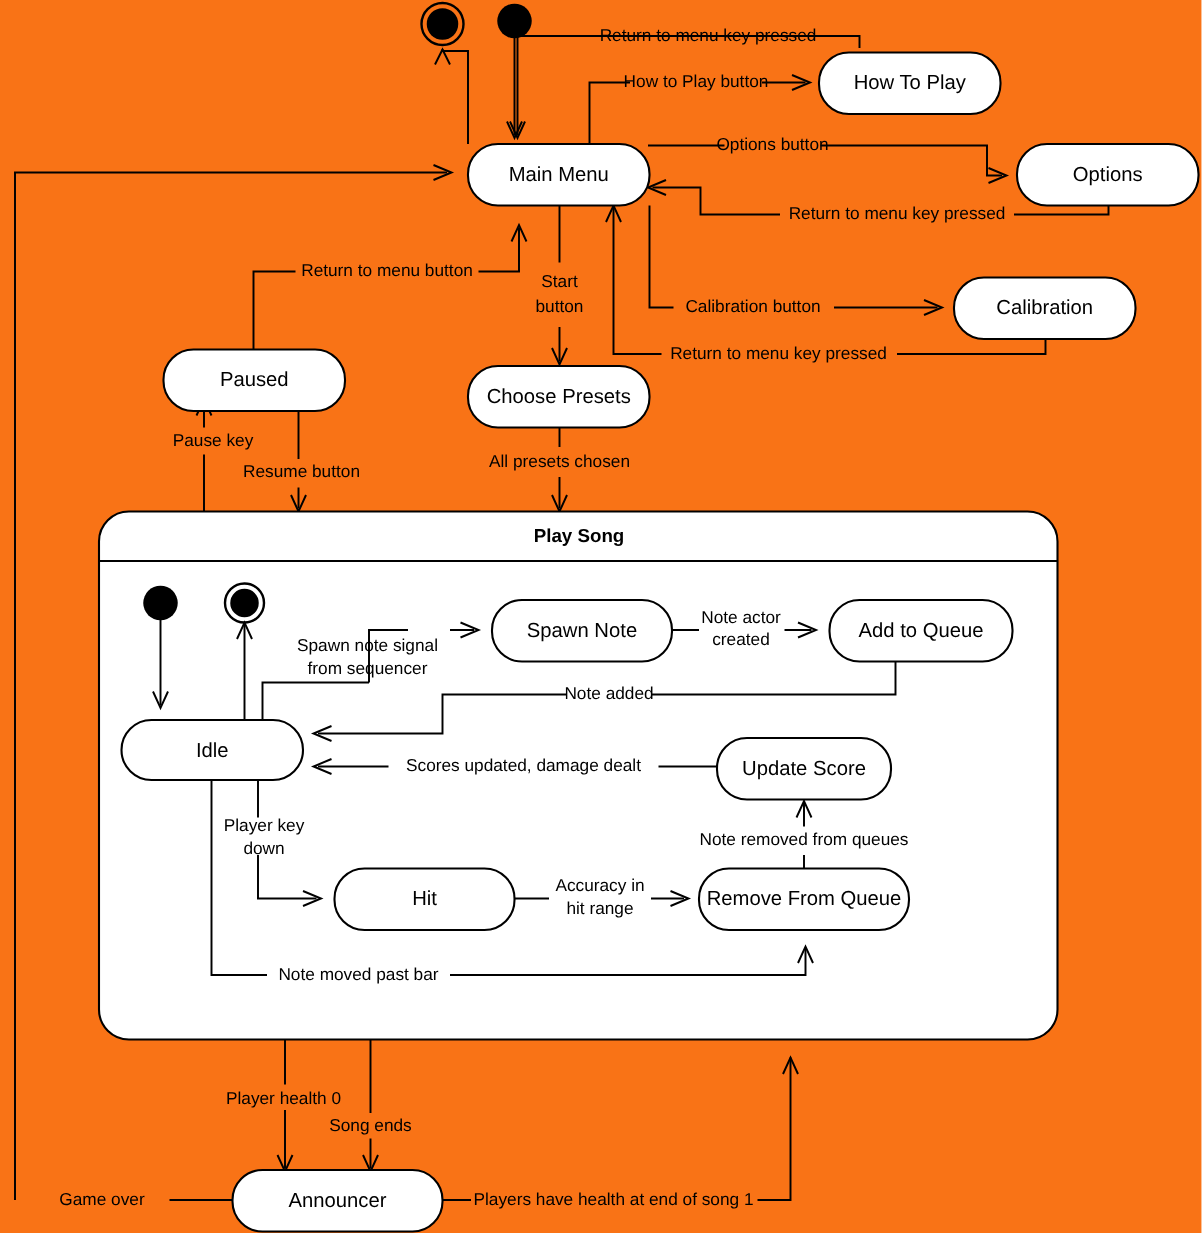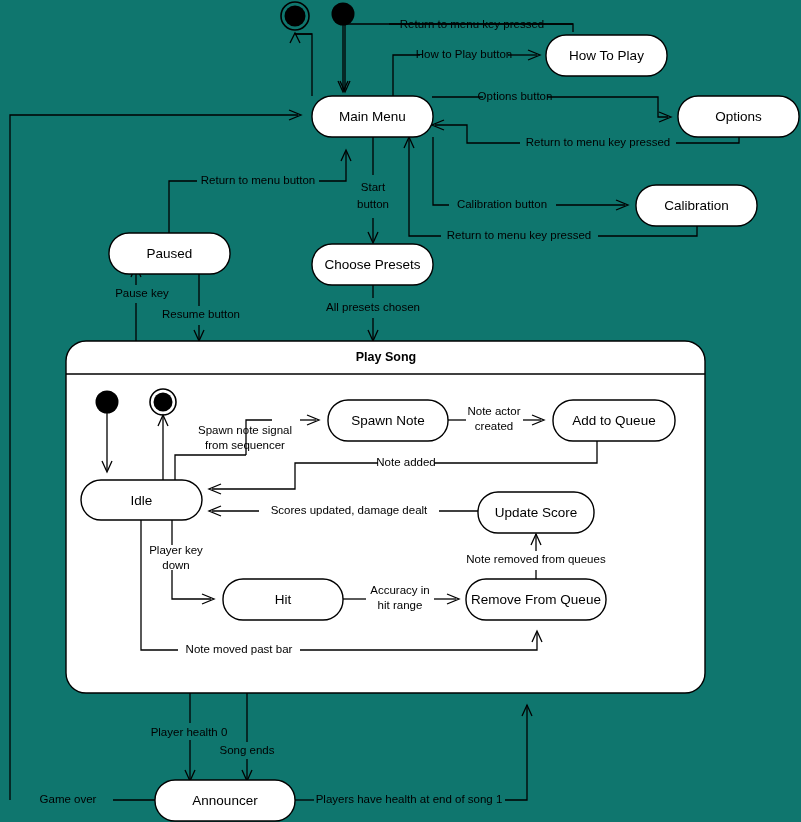--- a/index.html
+++ b/index.html
@@ -4,21 +4,21 @@
 <style>
   html, body {
     margin: 0;
     padding: 0;
     background: #ffffff;
   }
   #diagram-root {
     position: relative;
     width: 801px;
     height: 822px;
-    background: #0f766e;
+    background: #f97316;
     font-family: "Liberation Sans", sans-serif;
   }
   svg#state-diagram {
     display: block;
     width: 801px;
     height: 822px;
   }
   .node-rect {
     fill: #ffffff;
     stroke: #000000;

